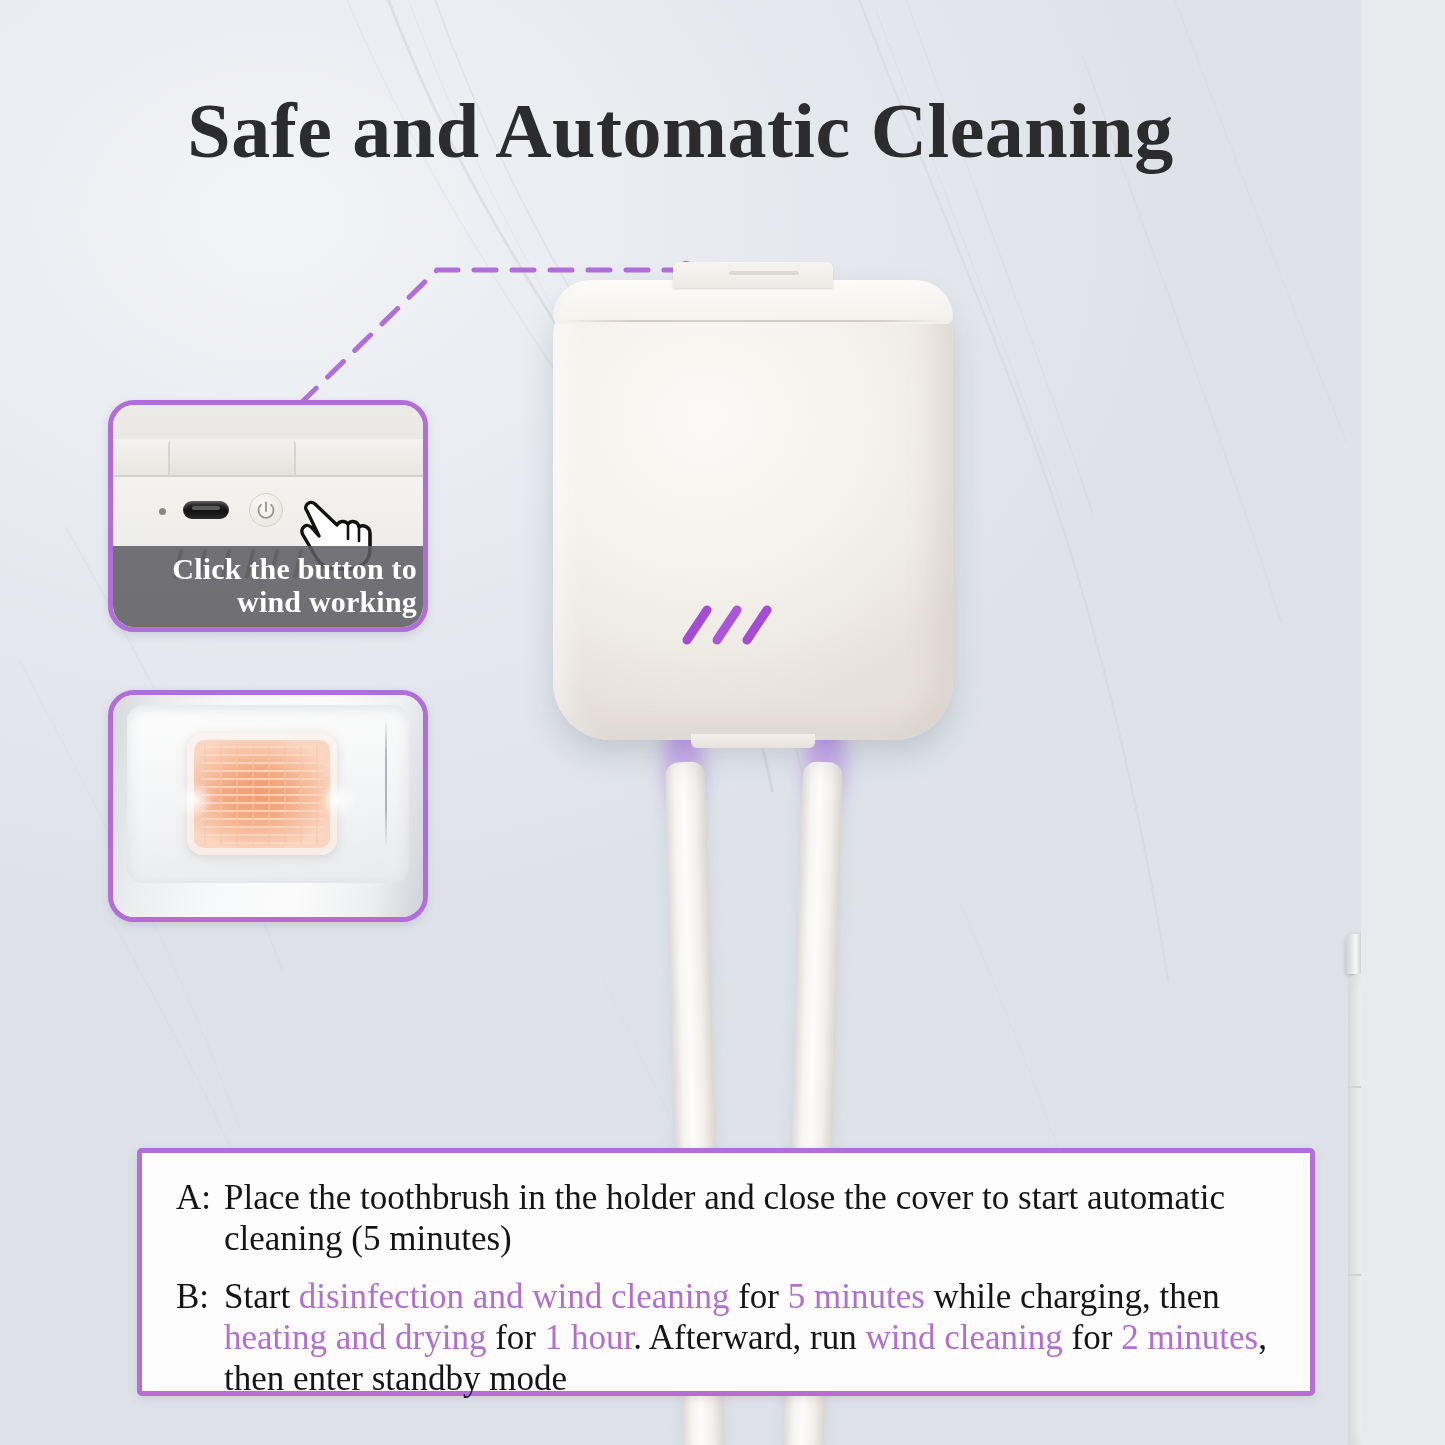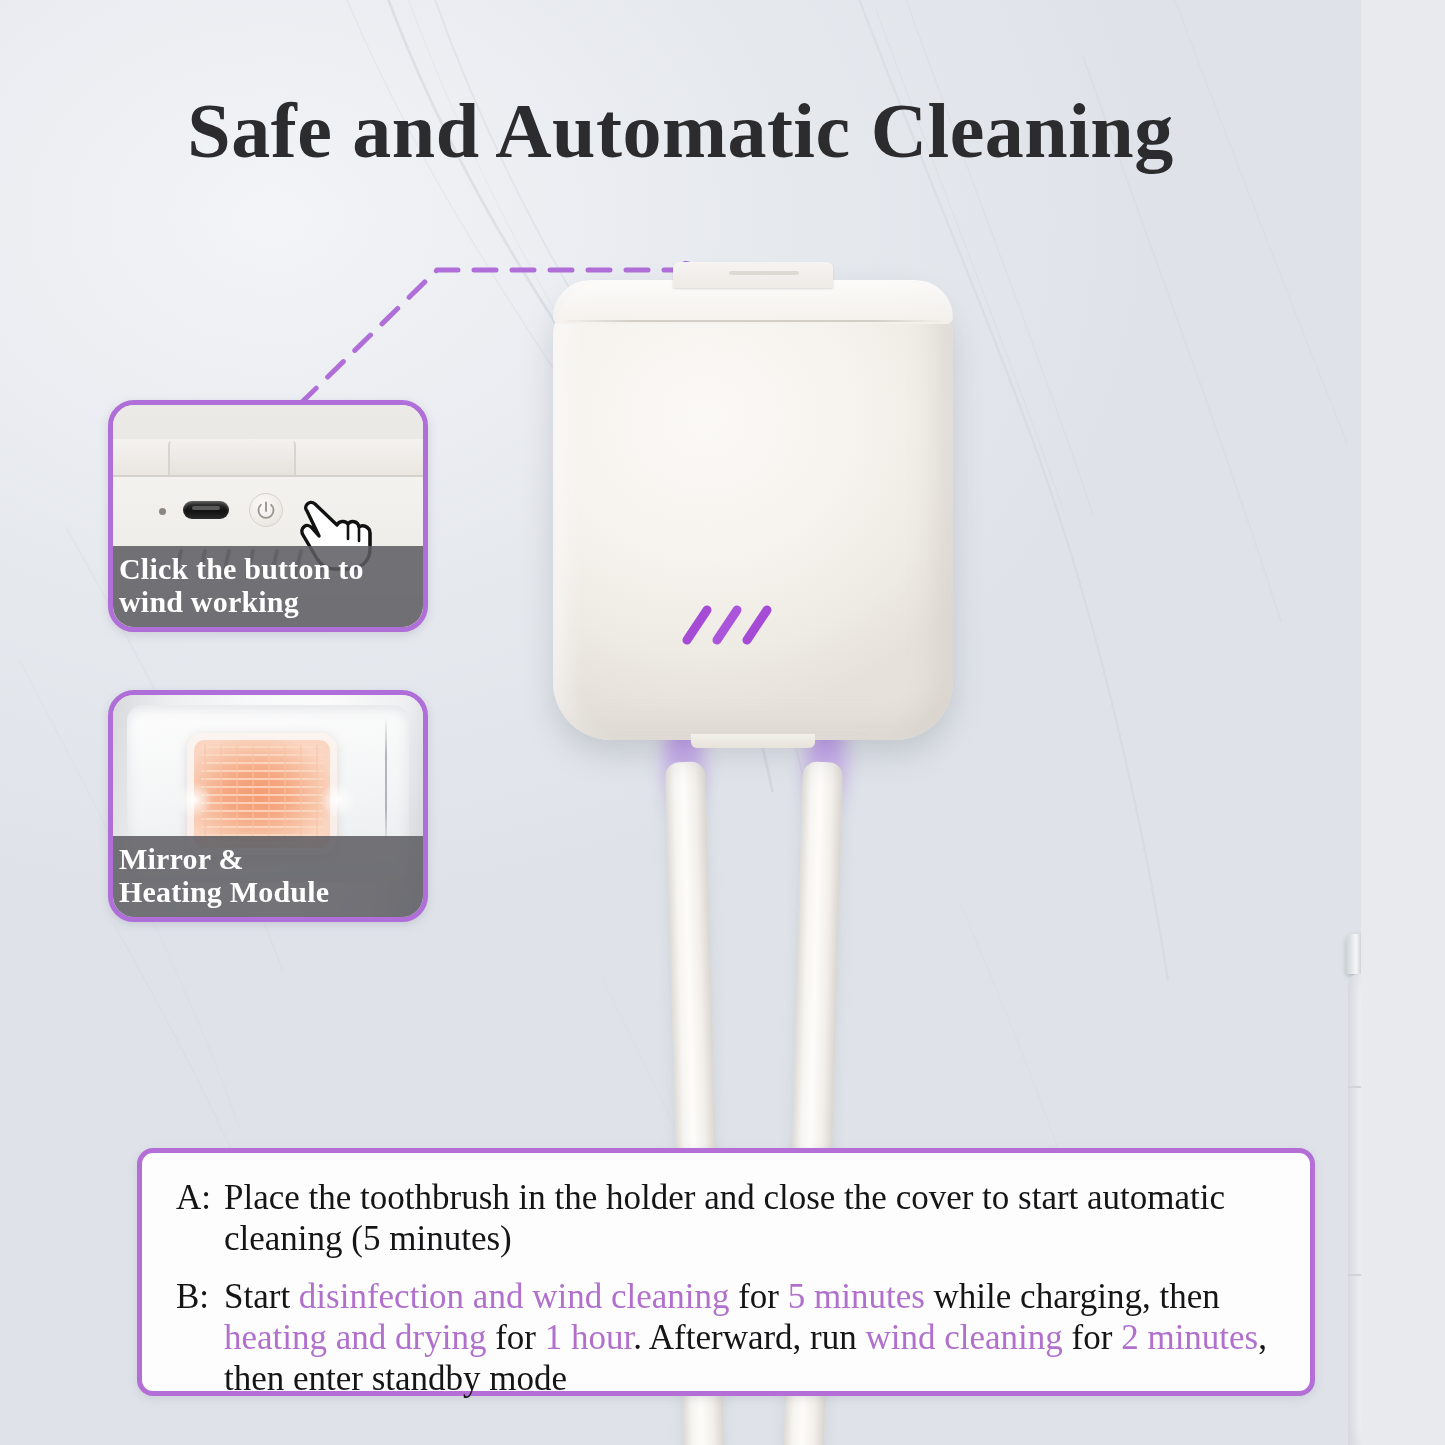--- a/index.html
+++ b/index.html
@@ -139,21 +139,21 @@
     overflow: hidden;
     background: #efefef;
     box-shadow: 0 3px 10px rgba(120,120,140,.22);
   }
   .callout-photo { position: absolute; inset: 0; }
   .callout-band {
     position: absolute;
     left: 0; right: 0; bottom: 0;
     background: rgba(92,92,98,.86);
     color: #ffffff;
-    text-align: left;
+    text-align: right;
     font-family: "Liberation Serif", serif;
     font-weight: 700;
     font-size: 30px;
     line-height: 1.08;
     padding: 7px 6px 9px;
     letter-spacing: .2px;
   }
 
   
   .c1-bg {
@@ -253,21 +253,21 @@
   .leader { position: absolute; left: 0; top: 0; width: 1445px; height: 1445px; pointer-events: none; }
 
   
   .instructions {
     position: absolute;
     left: 137px;
     top: 1148px;
     width: 1178px;
     height: 248px;
     border: 5px solid #b46fd6;
-    border-radius: 16px;
+    border-radius: 5px;
     background: #fdfdfd;
     padding: 24px 34px 18px 34px;
     box-shadow: 0 3px 10px rgba(120,120,140,.18);
   }
   .instr-line {
     font-family: "Liberation Serif", serif;
     font-size: 35px;
     line-height: 1.18;
     color: #151517;
     text-indent: 0;
@@ -439,24 +439,20 @@
           </g>
           <g stroke="#f7c3a4" stroke-width="1.6" fill="none" opacity=".6">
             <path d="M18 12 V112 M34 12 V112 M50 12 V112 M66 12 V112
                      M82 12 V112 M98 12 V112 M114 12 V112 M130 12 V112"></path>
           </g>
         </svg>
       </div>
       <div class="c2-sparkle" style="left:60px; top:84px;"></div>
       <div class="c2-sparkle" style="left:204px; top:84px;"></div>
     </div>
-    <div class="callout-band">
-      <div>Mirror &amp;</div>
-      <div>Heating Module</div>
-    </div>
   </div>
 
   <div class="bottle">
     <div class="bottle-cap"></div>
     <div class="bottle-body"></div>
     <div class="bottle-seam" style="top:152px;"></div>
     <div class="bottle-seam" style="top:340px;"></div>
     <div class="bottle-pump"></div>
   </div>
 

